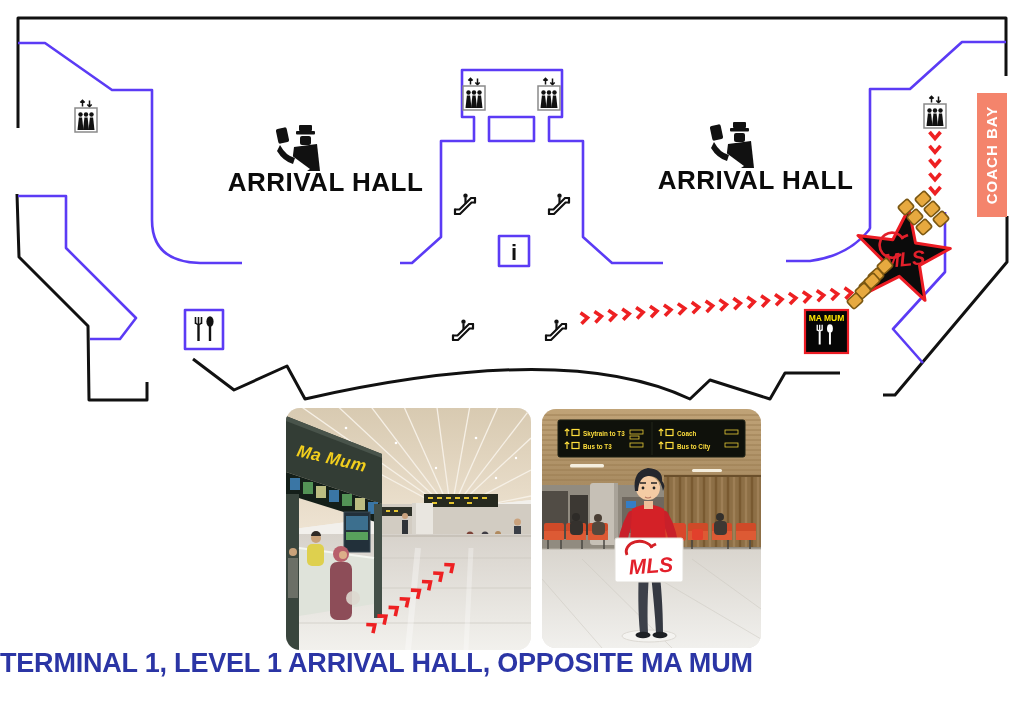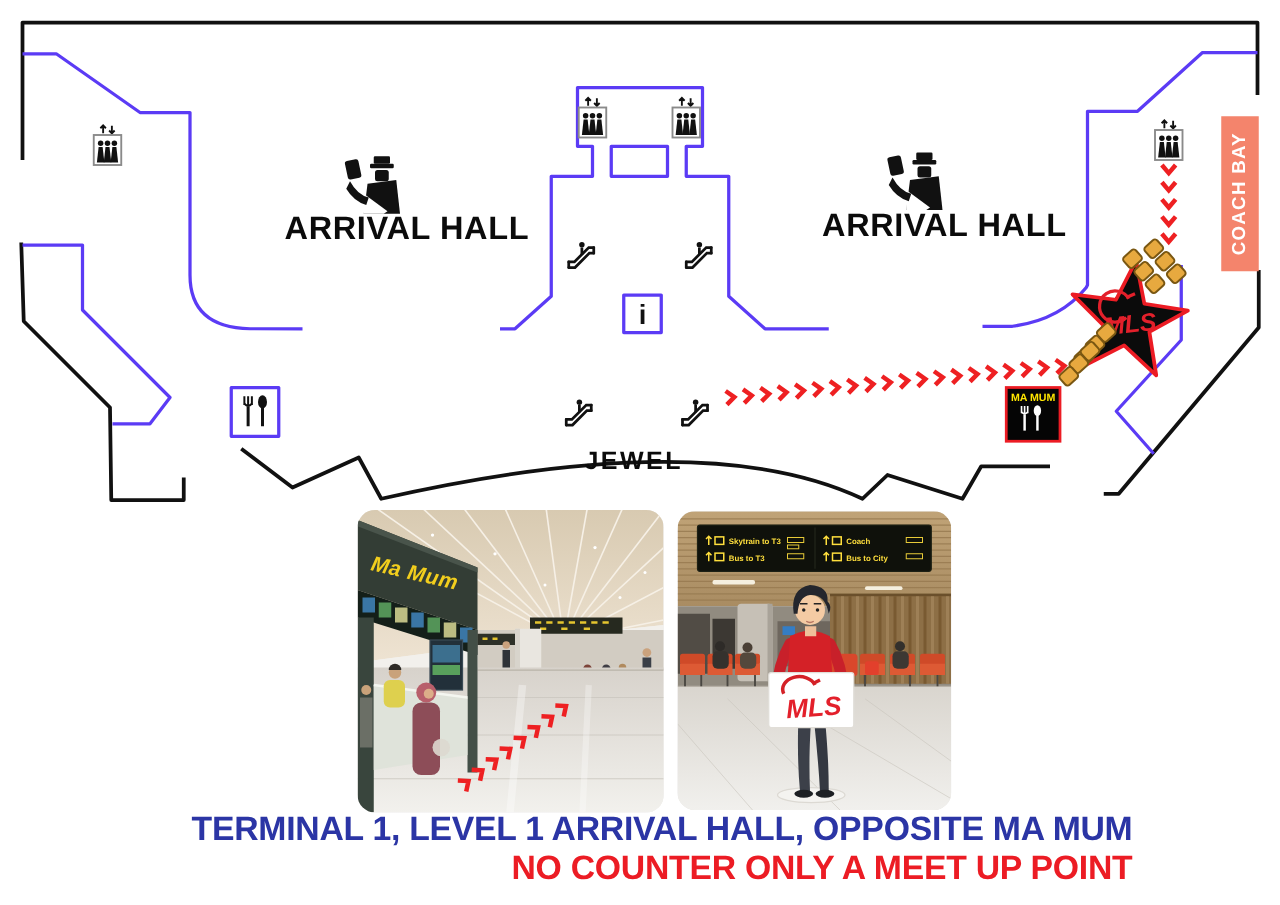--- a/index.html
+++ b/index.html
@@ -3,21 +3,21 @@
 <meta charset="utf-8">
 <style>
   html,body{margin:0;padding:0;background:#fff;}
   #stage{position:relative;width:1024px;height:724px;background:#fff;overflow:hidden;
          font-family:"Liberation Sans",sans-serif;}
   #map-svg{position:absolute;left:0;top:0;z-index:3;}
   .photo{position:absolute;border-radius:14px;overflow:hidden;z-index:1;background:#eee;}
   .label{position:absolute;z-index:4;color:#0b0b0b;font-weight:bold;text-align:center;}
   .hall-label{font-size:26px;letter-spacing:.5px;padding-left:20px;}
   .jewel-label{font-size:20px;letter-spacing:2px;}
-  .caption{position:absolute;left:0;width:906px;text-align:right;font-weight:bold;
+  .caption{position:absolute;left:0;width:906px;text-align:left;font-weight:bold;
            font-size:27px;letter-spacing:-.2px;z-index:4;}
   .caption.blue{color:var(--caption-blue,#2B35A5);}
   .caption.red{color:var(--caption-red,#EC1C24);}
   #coachbay{position:absolute;left:977px;top:93px;width:30px;height:124px;
             background:var(--coach-bay-bg,#F4846C);z-index:4;}
   #coachbay .rot{position:absolute;left:-47px;top:47px;width:124px;height:30px;
             transform:rotate(-90deg);color:#fff;font-weight:bold;font-size:15px;
             letter-spacing:1px;text-align:center;line-height:30px;}
   
   .wallK{stroke:#111;stroke-width:3;fill:none;stroke-linejoin:round;}
@@ -454,21 +454,19 @@
         <path d="M-3,-5.5 L3.5,0 L-3,5.5" class="chev" transform="translate(405.4,601.3) rotate(-37.6)"></path>
         <path d="M-3,-5.5 L3.5,0 L-3,5.5" class="chev" transform="translate(416.6,592.7) rotate(-37.6)"></path>
         <path d="M-3,-5.5 L3.5,0 L-3,5.5" class="chev" transform="translate(427.7,584.1) rotate(-37.6)"></path>
         <path d="M-3,-5.5 L3.5,0 L-3,5.5" class="chev" transform="translate(438.9,575.6) rotate(-37.6)"></path>
         <path d="M-3,-5.5 L3.5,0 L-3,5.5" class="chev" transform="translate(450.0,567.0) rotate(-37.6)"></path>
       </g>
   </svg>
 
   <div class="label hall-label" style="left:153px;top:167px;width:305px;">ARRIVAL HALL</div>
   <div class="label hall-label" style="left:583px;top:165px;width:305px;">ARRIVAL HALL</div>
-  <div class="label jewel-label" style="left:437px;top:358px;width:140px;">JEWEL</div>
 
   <div id="coachbay">
     <div class="rot">COACH BAY</div>
   </div>
 
   <div class="caption blue" style="top:648px;">TERMINAL 1, LEVEL 1 ARRIVAL HALL, OPPOSITE MA MUM</div>
-  <div class="caption red" style="top:679px;">NO COUNTER ONLY A MEET UP POINT</div>
 </div>
 
 </body></html>

